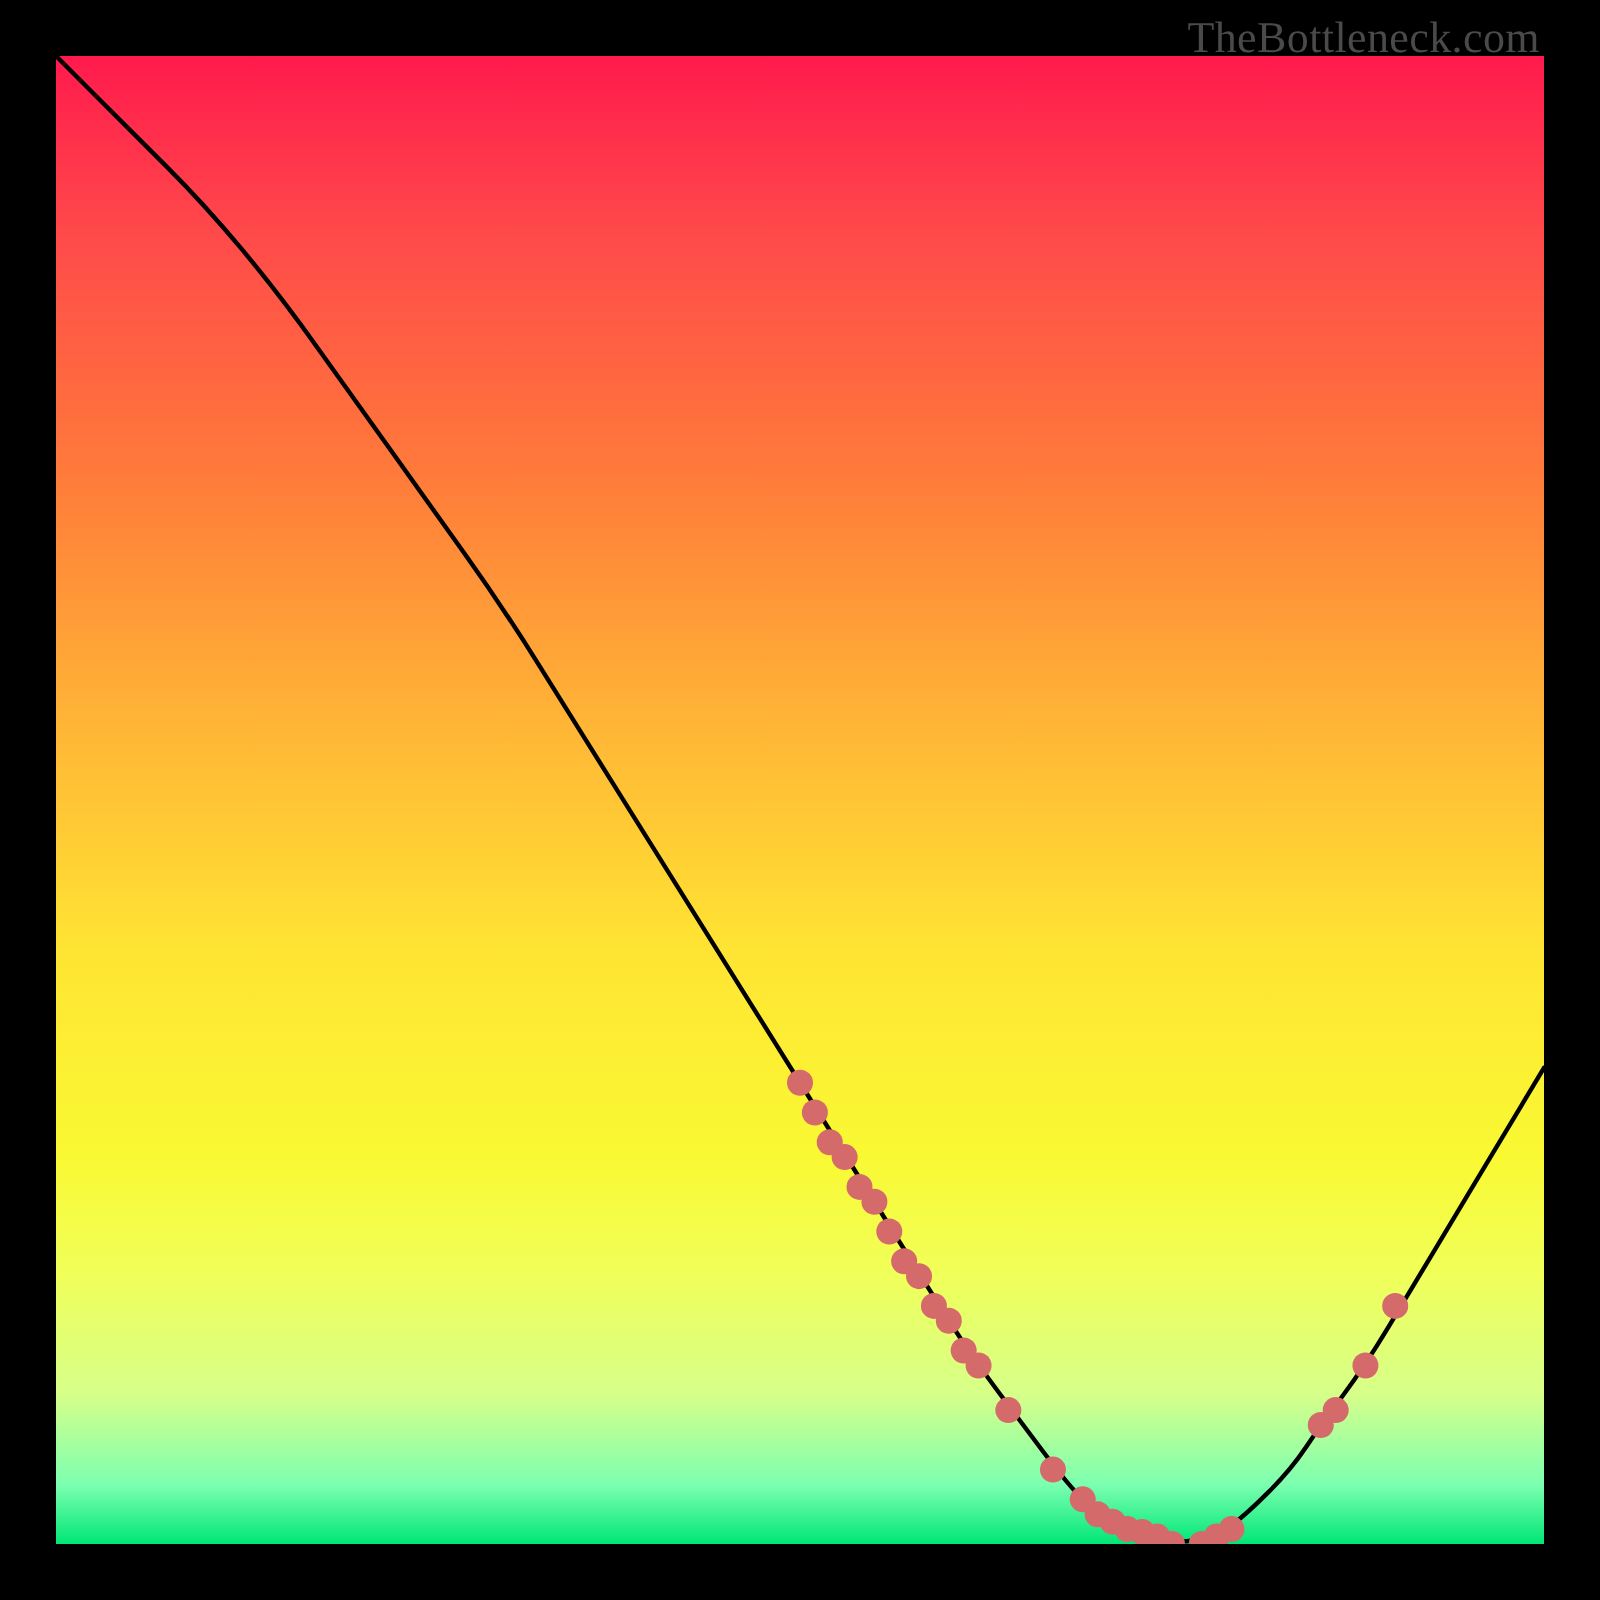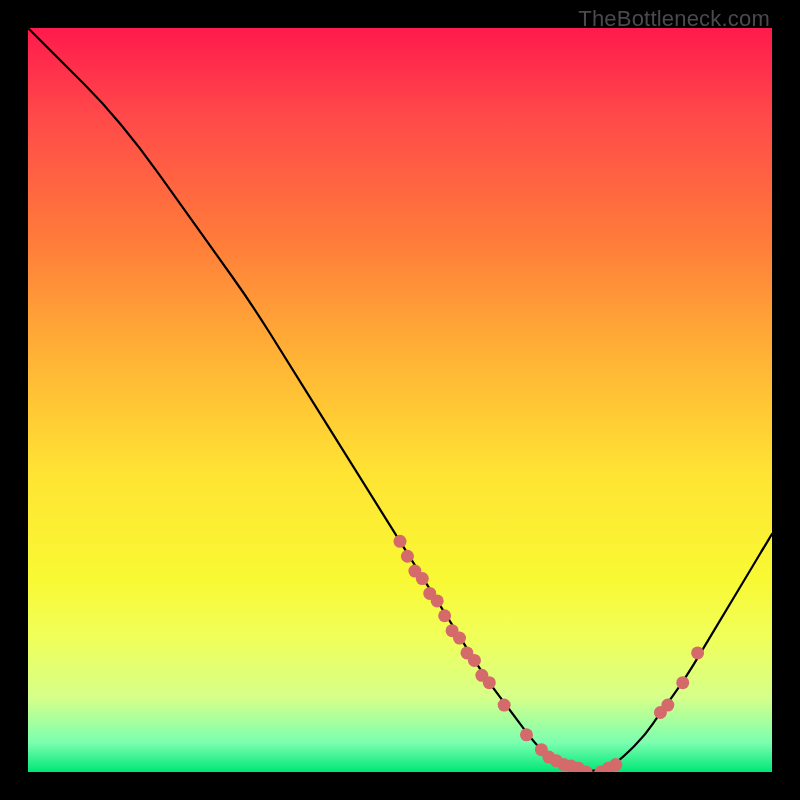--- a/index.html
+++ b/index.html
@@ -32,20 +32,21 @@
     );
   }
   .watermark {
     position: absolute;
     top: 6px;
     right: 30px;
     color: #4a4a4a;
     font-size: 22px;
     letter-spacing: 0.2px;
     font-weight: 500;
+    font-family: Liberation Serif, serif;
   }
   svg.plot {
     position: absolute;
     left: 0;
     top: 0;
     width: 744px;
     height: 744px;
   }
 </style>
 </head>

